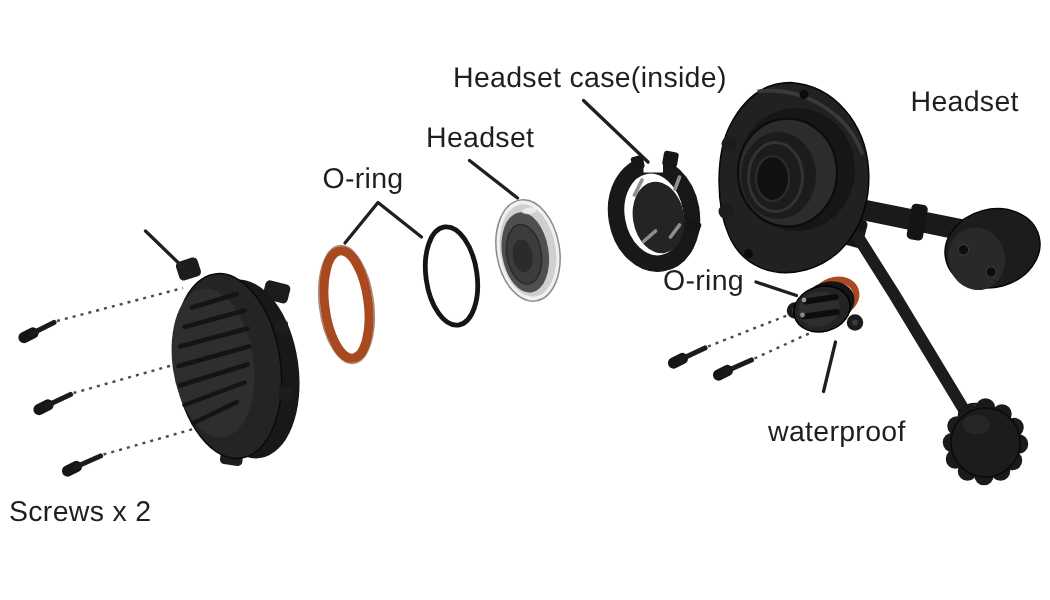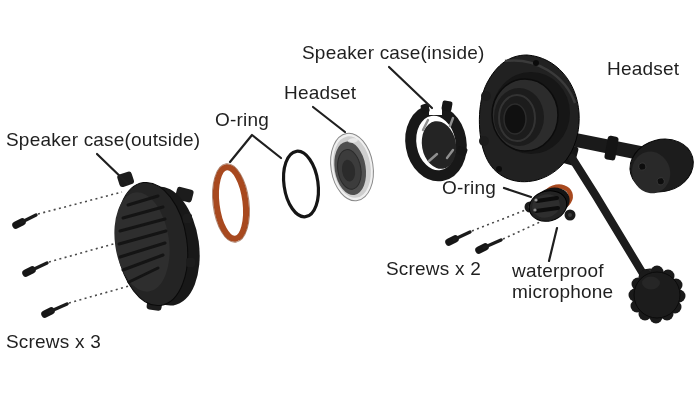--- a/index.html
+++ b/index.html
@@ -179,34 +179,31 @@
     <g>
       <line class="leader" x1="97" y1="154" x2="128" y2="184"></line>
       <polyline class="leader" points="230,162 252,135 281,158"></polyline>
       <line class="leader" x1="313" y1="107" x2="345" y2="132"></line>
       <line class="leader" x1="389" y1="67" x2="432" y2="108"></line>
       <line class="leader" x1="504" y1="188" x2="531" y2="197"></line>
       <line class="leader" x1="557" y1="228" x2="549" y2="261"></line>
     </g>
   </svg>
 
-  <div class="lbl" style="left:6px;top:129px">Speaker case(outside)</div>
 
   <div class="lbl" style="left:215px;top:109px">O-ring</div>
 
   <div class="lbl" style="left:284px;top:82px">Headset</div>
 
-  <div class="lbl" style="left:302px;top:42px">Speaker case(inside)</div>
+  <div class="lbl" style="left:302px;top:42px">Headset case(inside)</div>
 
   <div class="lbl" style="left:607px;top:58px">Headset</div>
 
   <div class="lbl" style="left:442px;top:177px">O-ring</div>
 
-  <div class="lbl" style="left:386px;top:258px">Screws x 2</div>
-
-  <div class="lbl" style="left:512px;top:260px">
+
+  <div class="lbl" style="left:512px;top:278px">
     <div>waterproof</div>
-    <div>microphone</div>
   </div>
 
-  <div class="lbl" style="left:6px;top:331px">Screws x 3</div>
+  <div class="lbl" style="left:6px;top:331px">Screws x 2</div>
 
 </div>
 
 </body></html>

